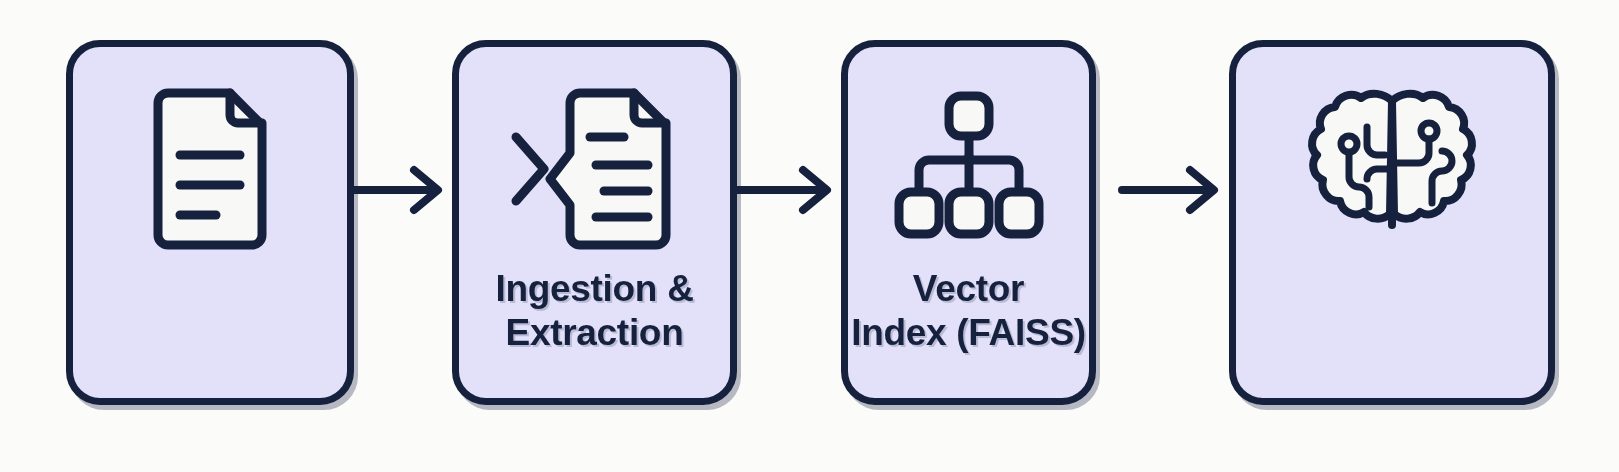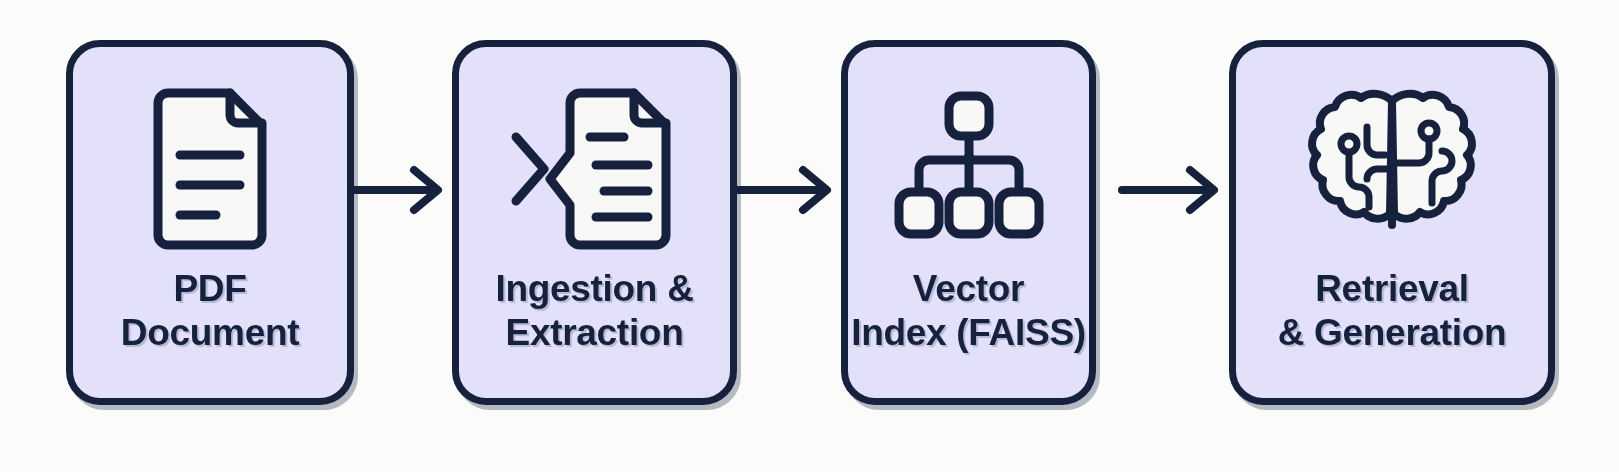--- a/index.html
+++ b/index.html
@@ -78,22 +78,20 @@
   <div class="card card-1">
     <div class="card-icon">
       <svg width="128" height="160" viewBox="0 0 128 160">
         <path d="M12 14 a10 10 0 0 1 10 -10 h62 l32 32 v110 a10 10 0 0 1 -10 10 H22 a10 10 0 0 1 -10 -10 Z" fill="#f8f8f6" stroke="#16213e" stroke-width="9" stroke-linejoin="round"></path>
         <path d="M84 4 v22 a8 8 0 0 0 8 8 h24" fill="none" stroke="#16213e" stroke-width="9" stroke-linejoin="round" stroke-linecap="round"></path>
         <line x1="34" y1="66" x2="94" y2="66" stroke="#16213e" stroke-width="9" stroke-linecap="round"></line>
         <line x1="34" y1="96" x2="94" y2="96" stroke="#16213e" stroke-width="9" stroke-linecap="round"></line>
         <line x1="34" y1="126" x2="70" y2="126" stroke="#16213e" stroke-width="9" stroke-linecap="round"></line>
       </svg>
     </div>
-    <div class="card-label">PDF
-Document</div>
   </div>
 
   <div class="arrow arrow-1">
     <svg width="98" height="50" viewBox="0 0 98 50">
       <line x1="0" y1="25" x2="78" y2="25" stroke="#16213e" stroke-width="8" stroke-linecap="round"></line>
       <polyline points="60,5 84,25 60,45" fill="none" stroke="#16213e" stroke-width="8" stroke-linecap="round" stroke-linejoin="round"></polyline>
     </svg>
   </div>
 
   <div class="card card-2">
@@ -165,17 +163,15 @@
         <path d="M58 38 v18 a10 10 0 0 0 10 10 h8" fill="none" stroke="#16213e" stroke-width="7" stroke-linecap="round" stroke-linejoin="round"></path>
         <path d="M40 62 v26 a10 10 0 0 0 10 10 a10 10 0 0 1 10 10 v10" fill="none" stroke="#16213e" stroke-width="7" stroke-linecap="round" stroke-linejoin="round"></path>
         <circle cx="40" cy="55" r="8" fill="#f8f8f6" stroke="#16213e" stroke-width="7"></circle>
         <path d="M58 90 a10 10 0 0 1 10 -10 h15" fill="none" stroke="#16213e" stroke-width="7" stroke-linecap="round" stroke-linejoin="round"></path>
 
         <circle cx="120" cy="42" r="8" fill="#f8f8f6" stroke="#16213e" stroke-width="7"></circle>
         <path d="M120 50 v14 a10 10 0 0 1 -10 10 h-27" fill="none" stroke="#16213e" stroke-width="7" stroke-linecap="round" stroke-linejoin="round"></path>
         <path d="M133 62 a10 10 0 0 1 10 10 a10 10 0 0 1 -10 10 a10 10 0 0 0 -10 10 v22" fill="none" stroke="#16213e" stroke-width="7" stroke-linecap="round" stroke-linejoin="round"></path>
       </svg>
     </div>
-    <div class="card-label">Retrieval
-&amp; Generation</div>
   </div>
 
 </div>
 
 </body></html>

